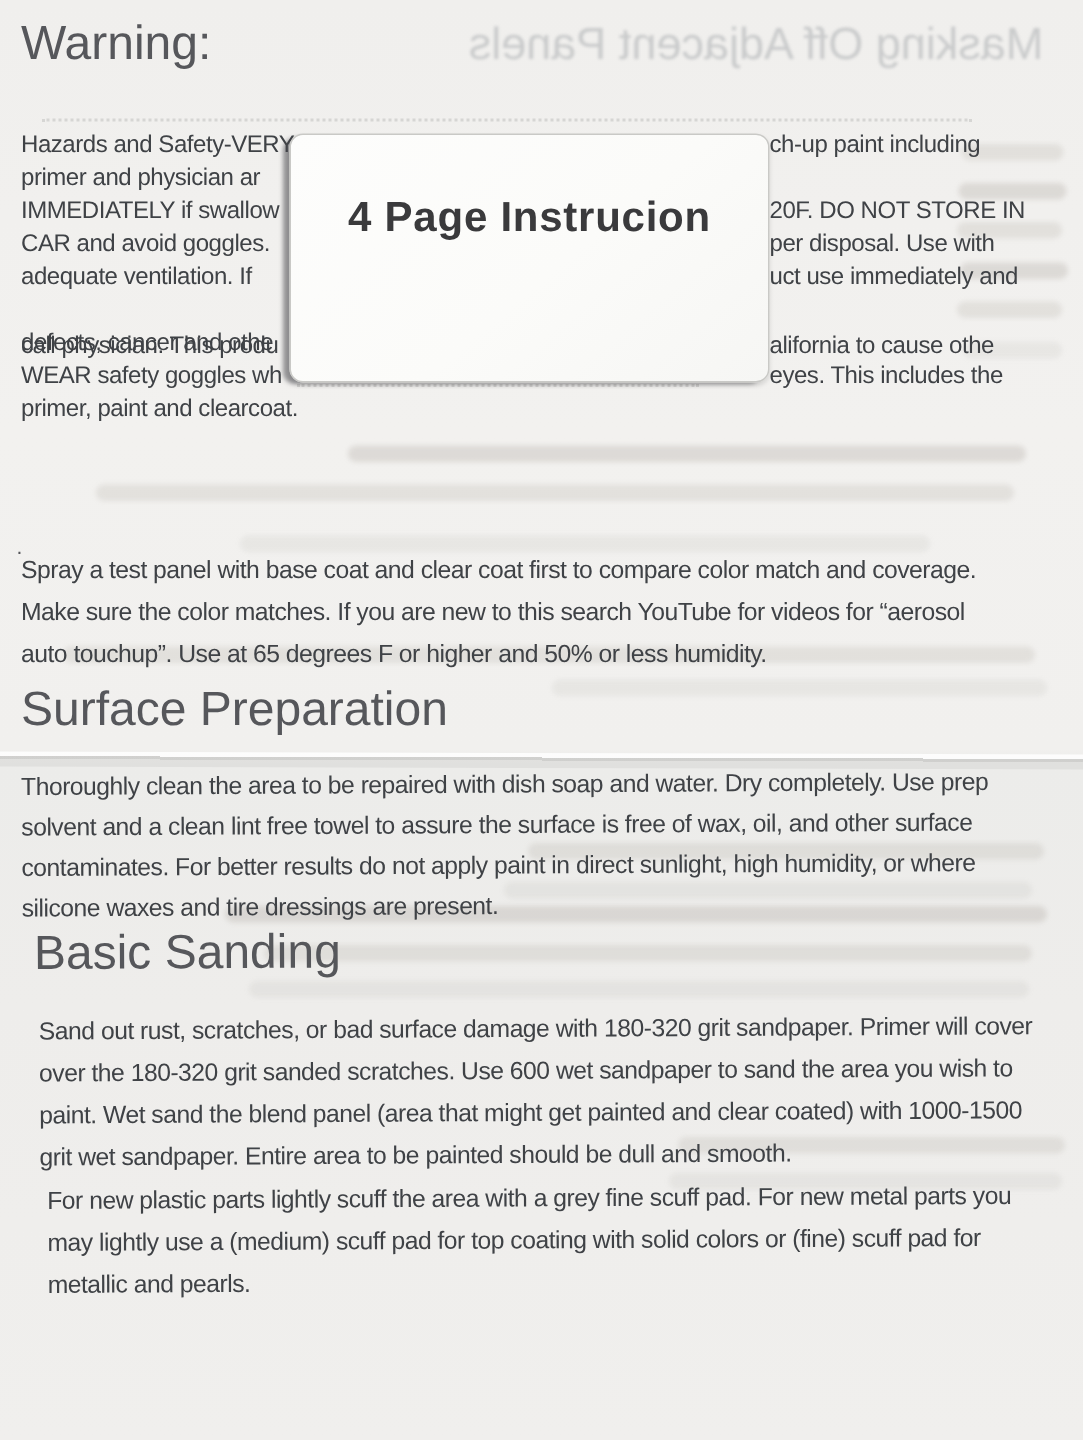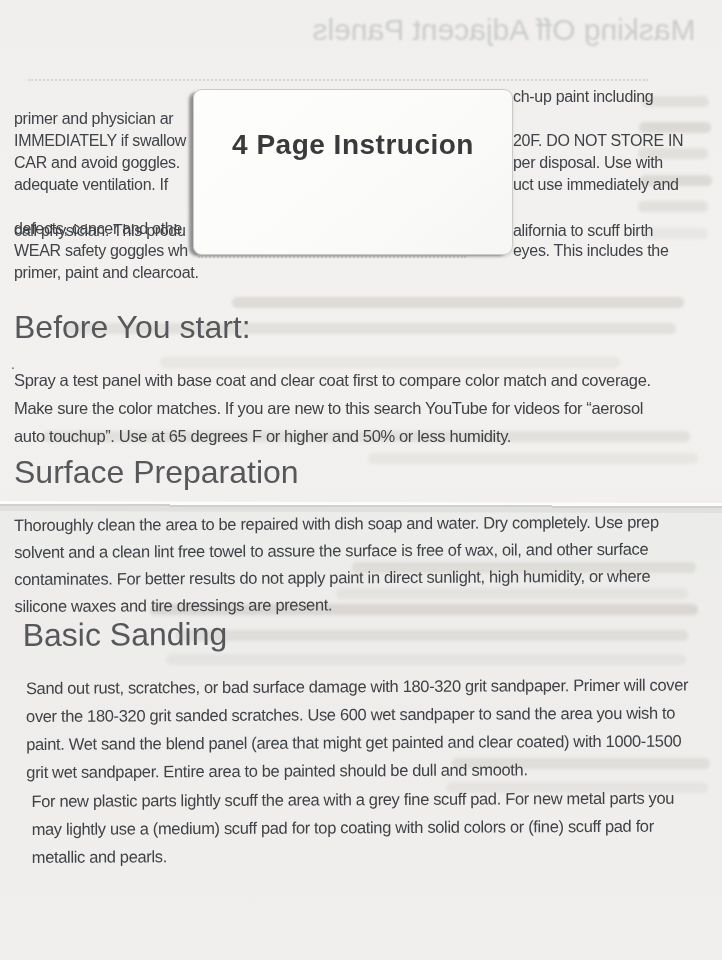--- a/index.html
+++ b/index.html
@@ -57,41 +57,41 @@
   <div class="ghost" style="left:42px;top:431px;width:648px;"></div>
   <div class="ghost lt" style="left:368px;top:453px;width:330px;"></div>
   <div class="ghost" style="left:352px;top:562px;width:344px;"></div>
   <div class="ghost lt" style="left:336px;top:588px;width:352px;"></div>
   <div class="ghost dk" style="left:150px;top:604px;width:548px;"></div>
   <div class="ghost" style="left:176px;top:630px;width:512px;"></div>
   <div class="ghost lt" style="left:166px;top:654px;width:520px;"></div>
   <div class="ghost" style="left:452px;top:758px;width:258px;"></div>
   <div class="ghost lt" style="left:446px;top:782px;width:262px;"></div>
 
+  <div class="abs h1" style="left:14px;top:10px;z-index:1;">Warning:</div>
 
   <div class="abs" id="perforation"></div>
 
   <div>
-    <div class="warn-row" style="top:86px;"><span class="warn-right">ch-up paint including</span></div>
+    <div class="warn-row" style="top:86px;"><span>Hazards and Safety-VERY</span><span class="warn-right">ch-up paint including</span></div>
     <div class="warn-row" style="top:108px;"><span>primer and physician ar</span></div>
     <div class="warn-row" style="top:130px;"><span>IMMEDIATELY if swallow</span><span class="warn-right">20F. DO NOT STORE IN</span></div>
     <div class="warn-row" style="top:152px;"><span>CAR and avoid goggles.</span><span class="warn-right">per disposal. Use with</span></div>
     <div class="warn-row" style="top:174px;"><span>adequate ventilation. If</span><span class="warn-right">uct use immediately and</span></div>
-    <div class="warn-row" style="top:196px;margin-top:24px;"><span>call physician. This produ</span><span class="warn-right">alifornia to scuff birth</span></div>
+    <div class="warn-row" style="top:196px;margin-top:24px;"><span>call physician. This produ</span><span class="warn-right">alifornia to cause othe</span></div>
     <div class="warn-row" style="top:218px;"><span>defects, cancer and othe</span></div>
     <div class="warn-row" style="top:240px;"><span>WEAR safety goggles wh</span><span class="warn-right">eyes. This includes the</span></div>
     <div class="warn-row" style="top:262px;"><span>primer, paint and clearcoat.</span><span class="warn-right"></span></div>
   </div>
 
   <div id="sticker">
     <div class="sticker-line" style="margin-top:39px;">4 Page Instrucion</div>
   </div>
   <div class="abs" id="sticker-perf"></div>
 
-  <div class="abs h1" style="left:14px;top:309px;z-index:1;">Before You start:</div>
   <div class="abs" id="stray-dot">.</div>
   <div class="abs" style="left:14px;top:366px;z-index:1;">
     <div class="body-line">Spray a test panel with base coat and clear coat first to compare color match and coverage.</div>
     <div class="body-line">Make sure the color matches.  If you are new to this search YouTube for videos for “aerosol</div>
     <div class="body-line">auto touchup”.  Use at 65 degrees F or higher and 50% or less humidity.</div>
   </div>
 
   <div class="abs h1" style="left:14px;top:454px;z-index:1;">Surface Preparation</div>
 
   <div class="abs" id="seam"></div>

